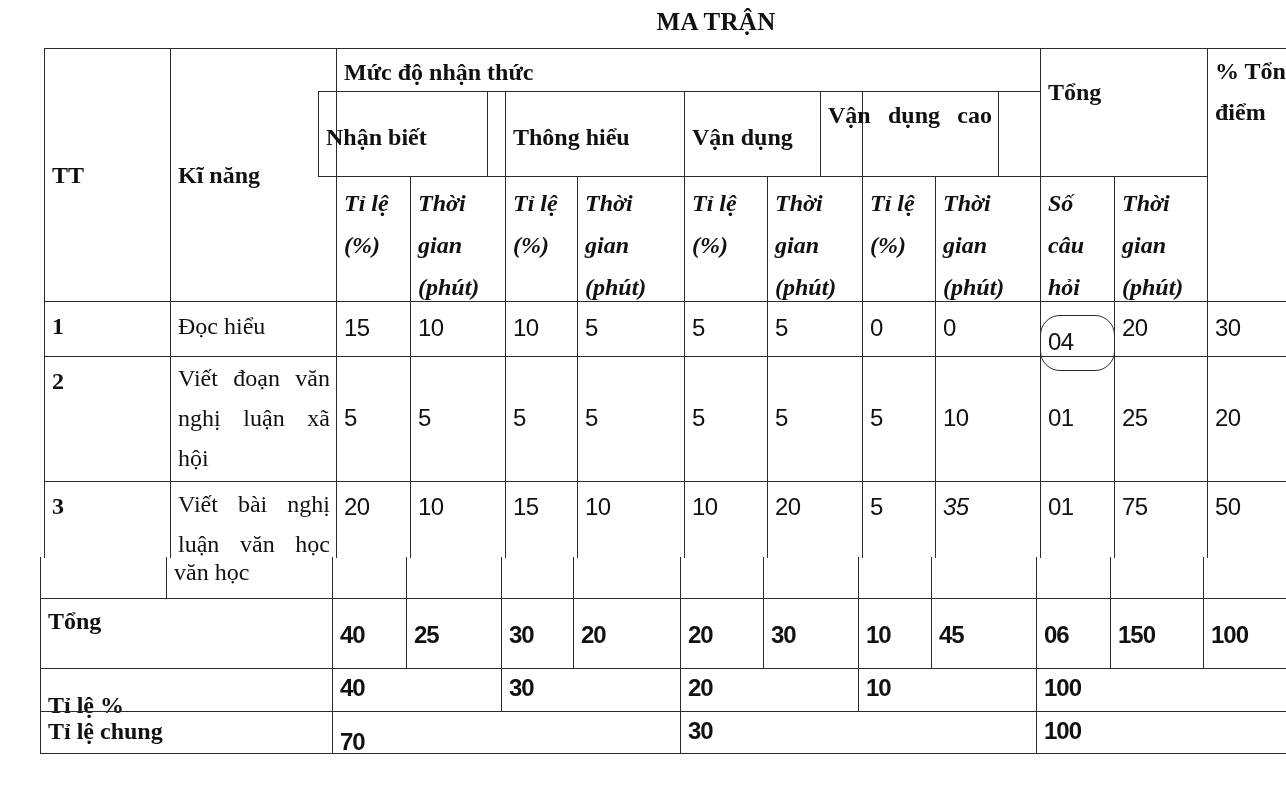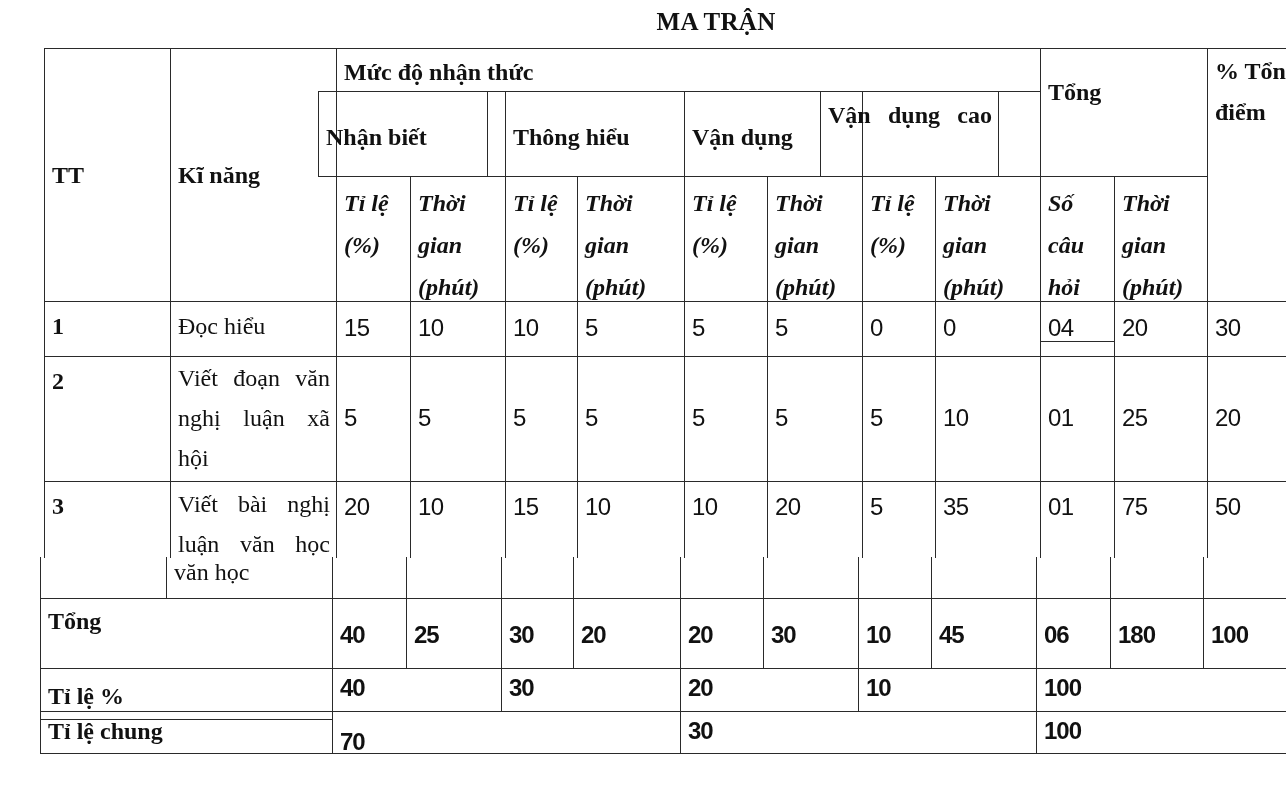--- a/index.html
+++ b/index.html
@@ -70,21 +70,21 @@
   <div class="cell b" style="left:45px;top:302px;width:127px;height:56px;line-height:38px;">1</div>
   <div class="cell" style="left:171px;top:302px;width:167px;height:56px;line-height:38px;">Đọc hiểu</div>
   <div class="cell num" style="left:337px;top:302px;width:75px;height:56px;line-height:42px;">15</div>
   <div class="cell num" style="left:411px;top:302px;width:96px;height:56px;line-height:42px;">10</div>
   <div class="cell num" style="left:506px;top:302px;width:73px;height:56px;line-height:42px;">10</div>
   <div class="cell num" style="left:578px;top:302px;width:108px;height:56px;line-height:42px;">5</div>
   <div class="cell num" style="left:685px;top:302px;width:84px;height:56px;line-height:42px;">5</div>
   <div class="cell num" style="left:768px;top:302px;width:96px;height:56px;line-height:42px;">5</div>
   <div class="cell num" style="left:863px;top:302px;width:74px;height:56px;line-height:42px;">0</div>
   <div class="cell num" style="left:936px;top:302px;width:106px;height:56px;line-height:42px;">0</div>
-  <div class="cell num" style="left:1041px;top:302px;width:75px;height:41px;line-height:42px;">04</div>
+  <div class="cell num" style="left:1041px;top:316px;width:75px;height:56px;line-height:42px;border-radius:20px;">04</div>
   <div class="cell num" style="left:1115px;top:302px;width:94px;height:56px;line-height:42px;">20</div>
   <div class="cell num" style="left:1208px;top:302px;width:100px;height:56px;line-height:42px;">30</div>
 
   <div class="cell b" style="left:45px;top:357px;width:127px;height:126px;line-height:38px;">2</div>
   <div class="cell just" style="left:171px;top:357px;width:167px;height:126px;line-height:40px;padding-top:1px;">Viết đoạn văn nghị luận xã hội</div>
   <div class="cell num" style="left:337px;top:357px;width:75px;height:126px;line-height:112px;">5</div>
   <div class="cell num" style="left:411px;top:357px;width:96px;height:126px;line-height:112px;">5</div>
   <div class="cell num" style="left:506px;top:357px;width:73px;height:126px;line-height:112px;">5</div>
   <div class="cell num" style="left:578px;top:357px;width:108px;height:126px;line-height:112px;">5</div>
   <div class="cell num" style="left:685px;top:357px;width:84px;height:126px;line-height:112px;">5</div>
@@ -97,21 +97,21 @@
 
   <div class="cell b" style="left:45px;top:482px;width:127px;height:90px;line-height:38px;">3</div>
   <div class="cell just" style="left:171px;top:482px;width:167px;height:90px;line-height:40px;padding-top:2px;">Viết bài nghị luận văn học</div>
   <div class="cell num" style="left:337px;top:482px;width:75px;height:90px;line-height:40px;">20</div>
   <div class="cell num" style="left:411px;top:482px;width:96px;height:90px;line-height:40px;">10</div>
   <div class="cell num" style="left:506px;top:482px;width:73px;height:90px;line-height:40px;">15</div>
   <div class="cell num" style="left:578px;top:482px;width:108px;height:90px;line-height:40px;">10</div>
   <div class="cell num" style="left:685px;top:482px;width:84px;height:90px;line-height:40px;">10</div>
   <div class="cell num" style="left:768px;top:482px;width:96px;height:90px;line-height:40px;">20</div>
   <div class="cell num" style="left:863px;top:482px;width:74px;height:90px;line-height:40px;">5</div>
-  <div class="cell num" style="left:936px;top:482px;width:106px;height:90px;line-height:40px;">35</div>
+  <div class="cell num" style="left:936px;top:482px;width:106px;height:90px;line-height:40px;font-style:italic;">35</div>
   <div class="cell num" style="left:1041px;top:482px;width:75px;height:90px;line-height:40px;">01</div>
   <div class="cell num" style="left:1115px;top:482px;width:94px;height:90px;line-height:40px;">75</div>
   <div class="cell num" style="left:1208px;top:482px;width:100px;height:90px;line-height:40px;">50</div>
 </div>
 
 <div class="part part-bottom">
 
   <div class="cell" style="left:45px;top:-4px;width:127px;height:47px;border-top:none;"></div>
   <div class="cell" style="left:171px;top:-4px;width:167px;height:47px;border-top:none;line-height:34px;padding-top:3px;"><span style="position:relative;top:0;">văn học</span></div>
   <div class="cell" style="left:337px;top:-4px;width:75px;height:47px;border-top:none;"></div>
@@ -129,24 +129,24 @@
   <div class="cell b" style="left:45px;top:42px;width:293px;height:71px;line-height:34px;">Tổng</div>
   <div class="cell num-bold" style="left:337px;top:42px;width:75px;height:71px;line-height:62px;">40</div>
   <div class="cell num-bold" style="left:411px;top:42px;width:96px;height:71px;line-height:62px;">25</div>
   <div class="cell num-bold" style="left:506px;top:42px;width:73px;height:71px;line-height:62px;">30</div>
   <div class="cell num-bold" style="left:578px;top:42px;width:108px;height:71px;line-height:62px;">20</div>
   <div class="cell num-bold" style="left:685px;top:42px;width:84px;height:71px;line-height:62px;">20</div>
   <div class="cell num-bold" style="left:768px;top:42px;width:96px;height:71px;line-height:62px;">30</div>
   <div class="cell num-bold" style="left:863px;top:42px;width:74px;height:71px;line-height:62px;">10</div>
   <div class="cell num-bold" style="left:936px;top:42px;width:106px;height:71px;line-height:62px;">45</div>
   <div class="cell num-bold" style="left:1041px;top:42px;width:75px;height:71px;line-height:62px;">06</div>
-  <div class="cell num-bold" style="left:1115px;top:42px;width:94px;height:71px;line-height:62px;">180</div>
+  <div class="cell num-bold" style="left:1115px;top:42px;width:94px;height:71px;line-height:62px;">150</div>
   <div class="cell num-bold" style="left:1208px;top:42px;width:100px;height:71px;line-height:62px;">100</div>
 
-  <div class="cell b" style="left:45px;top:112px;width:293px;height:52px;line-height:34px;padding-top:10px;">Tỉ lệ %</div>
+  <div class="cell b" style="left:45px;top:112px;width:293px;height:44px;line-height:34px;padding-top:19px;">Tỉ lệ %</div>
   <div class="cell num-bold" style="left:337px;top:112px;width:170px;height:44px;line-height:34px;padding-top:2px;">40</div>
   <div class="cell num-bold" style="left:506px;top:112px;width:180px;height:44px;line-height:34px;padding-top:2px;">30</div>
   <div class="cell num-bold" style="left:685px;top:112px;width:179px;height:44px;line-height:34px;padding-top:2px;">20</div>
   <div class="cell num-bold" style="left:863px;top:112px;width:179px;height:44px;line-height:34px;padding-top:2px;">10</div>
   <div class="cell num-bold" style="left:1041px;top:112px;width:267px;height:44px;line-height:34px;padding-top:2px;">100</div>
 
   <div class="cell b" style="left:45px;top:155px;width:293px;height:43px;line-height:34px;padding-top:2px;">Tỉ lệ chung</div>
   <div class="cell num-bold" style="left:337px;top:155px;width:349px;height:43px;line-height:34px;padding-top:13px;">70</div>
   <div class="cell num-bold" style="left:685px;top:155px;width:357px;height:43px;line-height:34px;padding-top:2px;">30</div>
   <div class="cell num-bold" style="left:1041px;top:155px;width:267px;height:43px;line-height:34px;padding-top:2px;">100</div>

